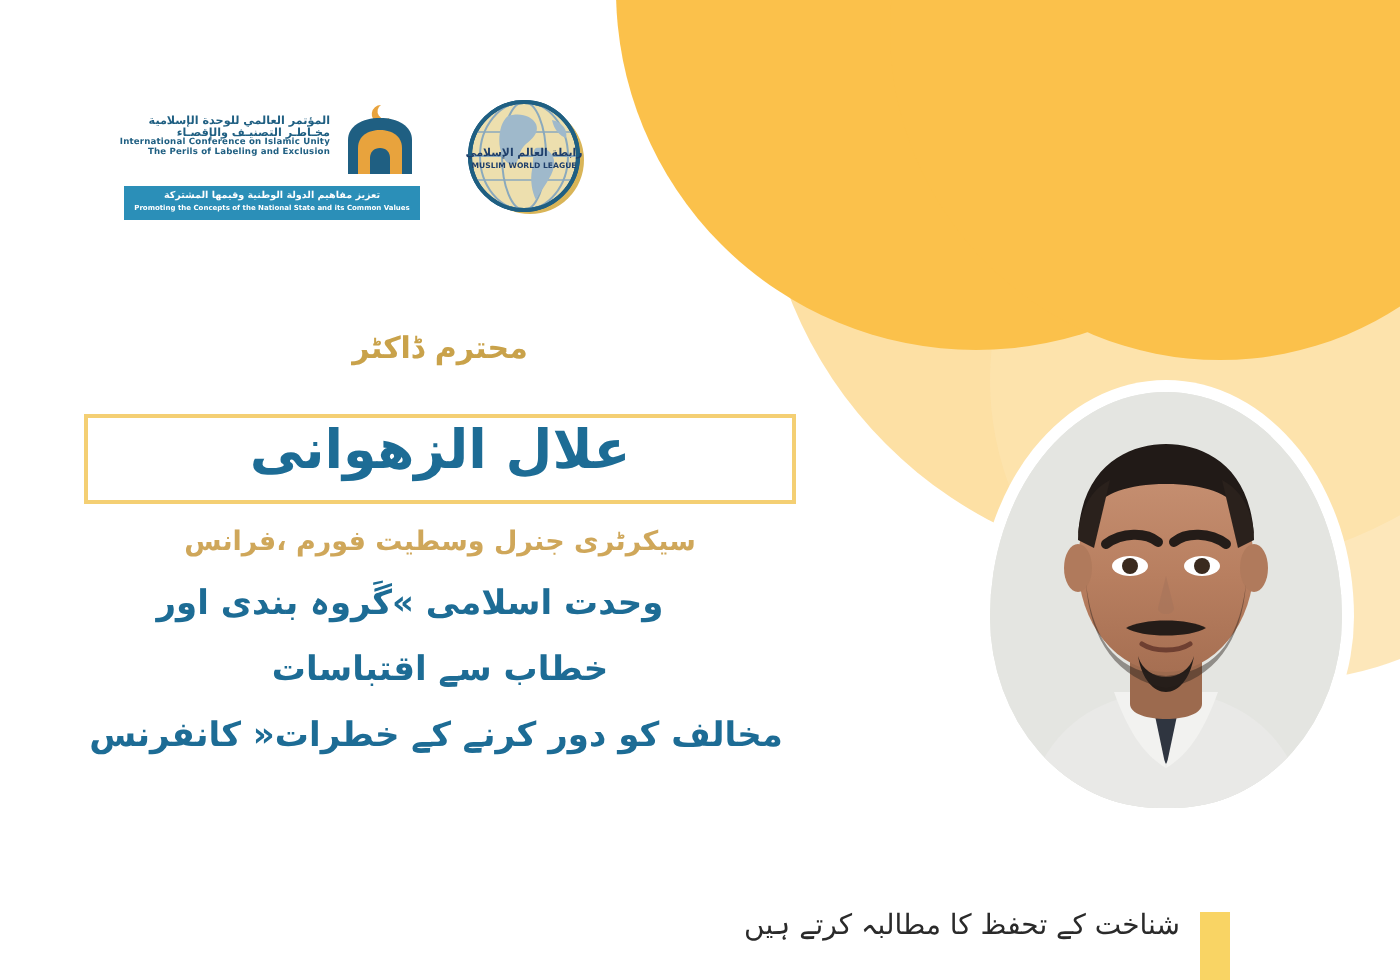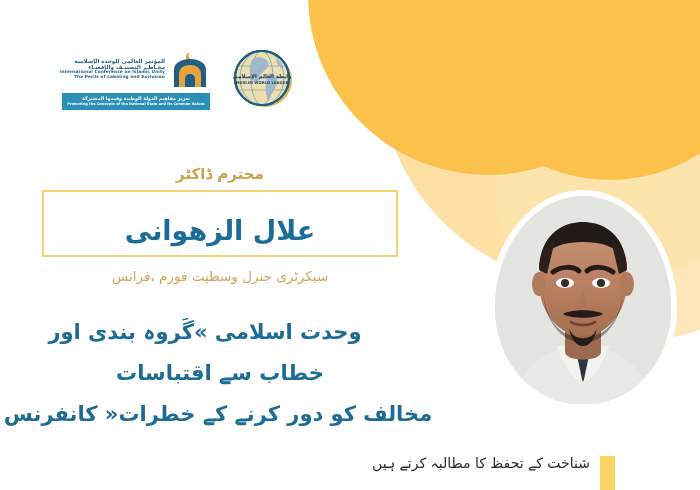--- a/index.html
+++ b/index.html
@@ -155,41 +155,41 @@
     text-align: center;
     direction: rtl;
   }
   .salutation {
     font-size: 15px;
     color: #c9a24a;
     font-weight: bold;
     letter-spacing: .3px;
   }
   .name-box {
-    margin: 7px auto 0;
+    margin: 24px auto 0;
     width: 352px;
     border: 2px solid #f4cf73;
     background: #ffffff;
-    padding: 23px 0 9px;
+    padding: 1px 0 9px;
   }
   .name-text {
     font-size: 27px;
     font-weight: bold;
     color: #1d6c95;
     letter-spacing: .5px;
   }
   .role {
     margin-top: 11px;
     font-size: 13.5px;
     color: #cfa75a;
-    font-weight: normal;
+    font-weight: bold;
   }
   .conf-title {
-    margin-top: 28px;
-    font-size: 21px;
+    margin-top: 7px;
+    font-size: 17px;
     font-weight: bold;
     color: #1d6c95;
     line-height: 1.95;
     letter-spacing: .2px;
   }
   .conf-title .ln { display: block; white-space: nowrap; }
   .conf-title .ln-1 { margin-right: 30px; }
   .conf-title .ln-2 { margin-right: 4px; }
 
   

